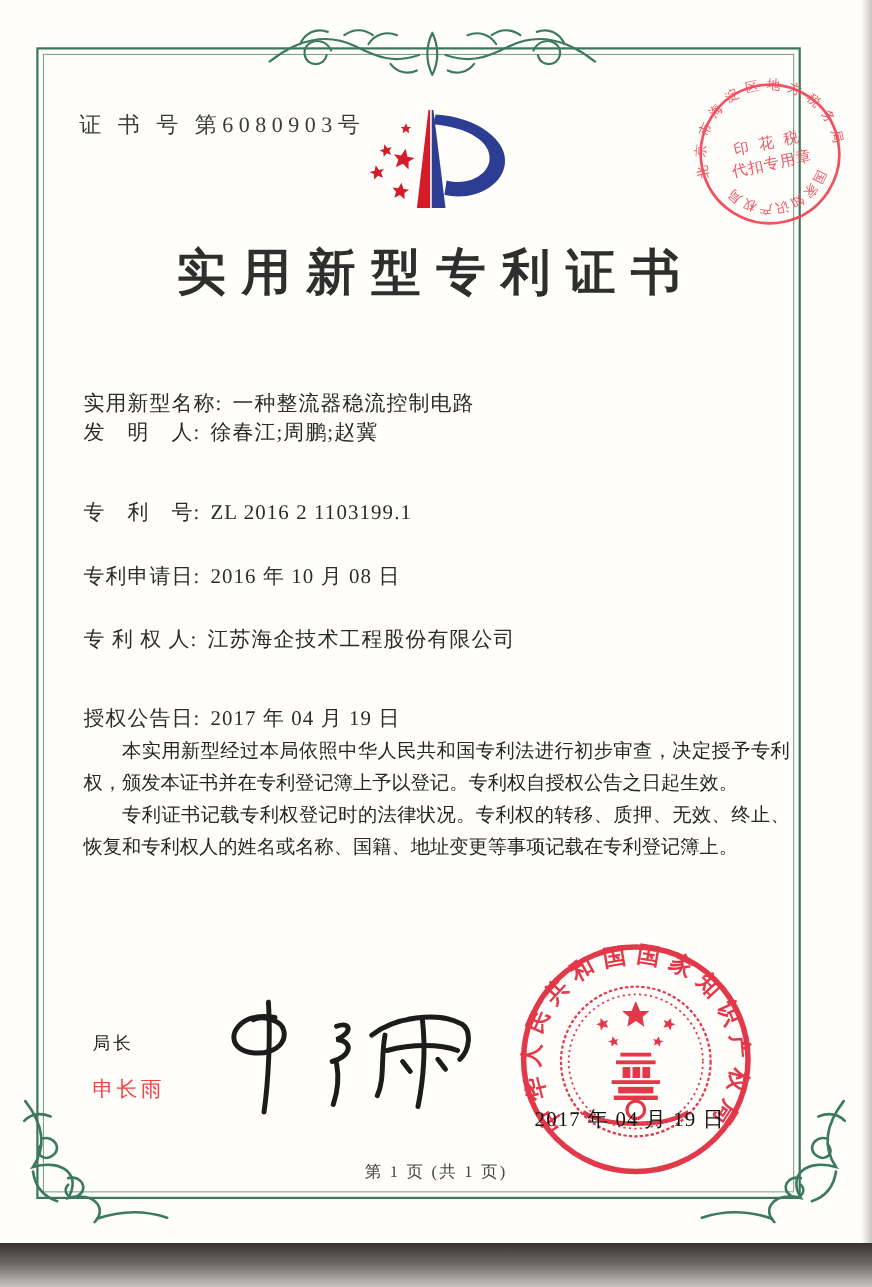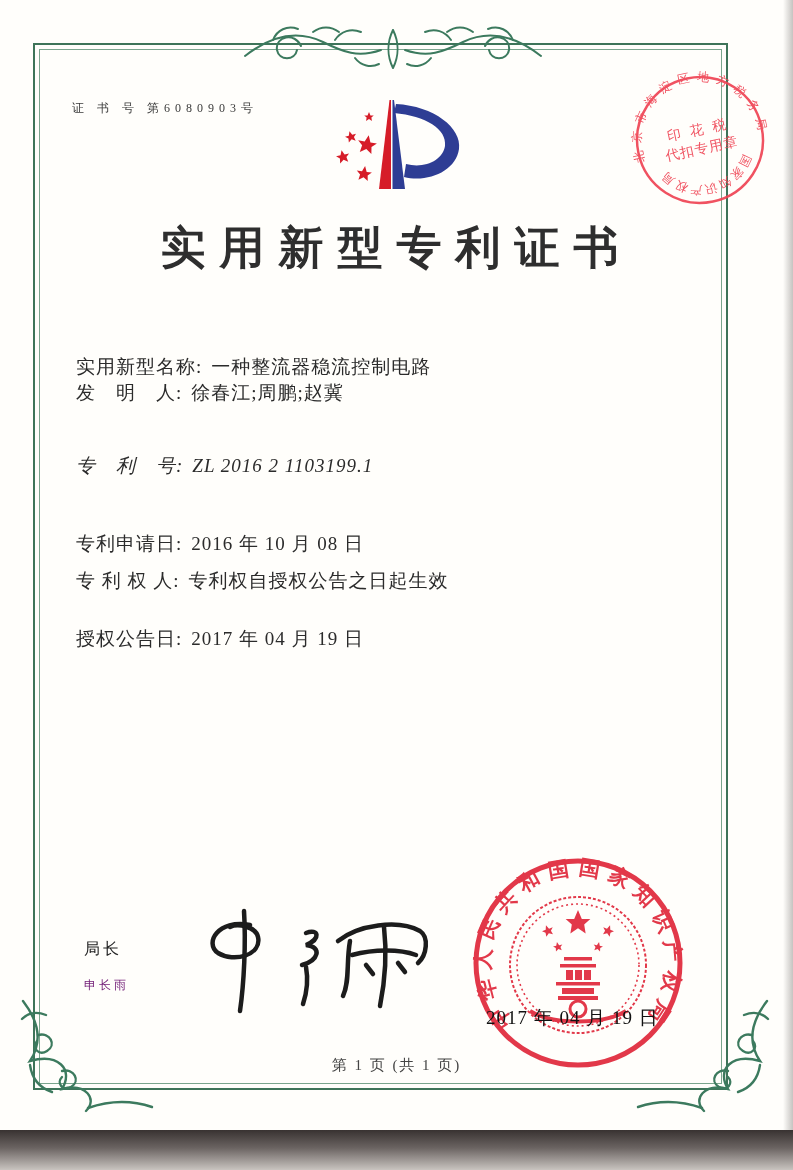--- a/index.html
+++ b/index.html
@@ -16,47 +16,47 @@
   }
   .frame-inner {
     position:absolute; left:39px; top:49px; width:683px; height:1035px;
     border:1px solid #7aa58d;
   }
   .ornament { position:absolute; pointer-events:none; }
   .ornament svg { display:block; }
 
   
   .cert-no {
-    position:absolute; left:72px; top:100px; font-size:12px;
+    position:absolute; left:72px; top:100px; font-size:20px;
     letter-spacing:5px; color:#3a3a3a;
   }
   .logo { position:absolute; left:322px; top:86px; width:165px; height:122px; }
   .tax-seal {
     position:absolute; left:618px; top:58px; width:164px; height:164px;
     transform:rotate(-12deg); opacity:.92;
   }
   .doc-title {
     position:absolute; left:0; top:218px; width:100%;
     text-align:center; font-size:45px; font-weight:700;
     letter-spacing:14px; color:#2e2e2e;
   }
   .fields { position:absolute; left:76px; top:332px; width:620px; }
   .field-row { position:absolute; left:0; font-size:19px; white-space:nowrap; letter-spacing:1px; }
   .field-row .value { margin-left:9px; }
-  .r0 { top:6px;margin-top:16px; } .r1 { top:48px; } .r2 { top:121px;font-style:italic; }
-  .r3 { top:179px;margin-top:20px; } .r4 { top:236px; } .r5 { top:294px;text-align:right; }
+  .r0 { top:6px;margin-top:16px; } .r1 { top:48px; } .r2 { top:121px; }
+  .r3 { top:179px; } .r4 { top:236px; } .r5 { top:308px;text-align:right; }
 
   .body-text {
     position:absolute; left:76px; top:668px; width:642px;
     font-size:17.5px; line-height:29px; text-align:justify; color:#262626;
   }
   .body-text p { text-indent:2em; margin:0; }
 
   .officer-title { position:absolute; left:84px; top:939px; font-size:16px; letter-spacing:3px; color:#222; }
-  .officer-name  { position:absolute; left:84px; top:977px; font-size:12px; letter-spacing:3px; color:#701a75; }
+  .officer-name  { position:absolute; left:84px; top:977px; font-size:19px; letter-spacing:3px; color:#ef4444; }
   .signature { position:absolute; left:188px; top:903px; width:250px; height:115px; }
 
   .main-seal { position:absolute; left:468px; top:853px; width:220px; height:220px; opacity:.93; }
   .seal-date {
     position:absolute; left:486px; top:1005px; font-size:19px; color:#111;
     letter-spacing:1px; z-index:5; white-space:nowrap;
   }
   .page-footer {
     position:absolute; left:0; top:1056px; width:100%; text-align:center;
     font-size:15px; letter-spacing:2px; color:#444;
@@ -175,28 +175,30 @@
     <div class="field-row r1">
       <span class="label">发　明　人:</span><span class="value">徐春江;周鹏;赵冀</span>
     </div>
     <div class="field-row r2">
       <span class="label">专　利　号:</span><span class="value">ZL 2016 2 1103199.1</span>
     </div>
     <div class="field-row r3">
       <span class="label">专利申请日:</span><span class="value">2016 年 10 月 08 日</span>
     </div>
     <div class="field-row r4">
-      <span class="label">专 利 权 人:</span><span class="value">专利权自授权公告之日起生效</span>
+      <span class="label">专 利 权 人:</span><span class="value">江苏海企技术工程股份有限公司</span>
     </div>
     <div class="field-row r5">
       <span class="label">授权公告日:</span><span class="value">2017 年 04 月 19 日</span>
     </div>
   </div>
 
   <div class="body-text">
+    <p>本实用新型经过本局依照中华人民共和国专利法进行初步审查，决定授予专利权，颁发本证书并在专利登记簿上予以登记。专利权自授权公告之日起生效。</p>
+    <p>专利证书记载专利权登记时的法律状况。专利权的转移、质押、无效、终止、恢复和专利权人的姓名或名称、国籍、地址变更等事项记载在专利登记簿上。</p>
   </div>
 
   <div class="officer-title">局长</div>
   <div class="officer-name">申长雨</div>
 
   <div class="signature">
     <svg width="250" height="115" viewBox="0 0 250 115">
       <g fill="none" stroke="#1c1c1c" stroke-width="4.5" stroke-linecap="round">
         <path d="M 62 22 C 30 16 16 40 30 50 C 46 60 74 52 70 34 C 68 24 50 20 42 24"></path>
         <path d="M 56 8 C 58 40 56 80 52 108"></path>

